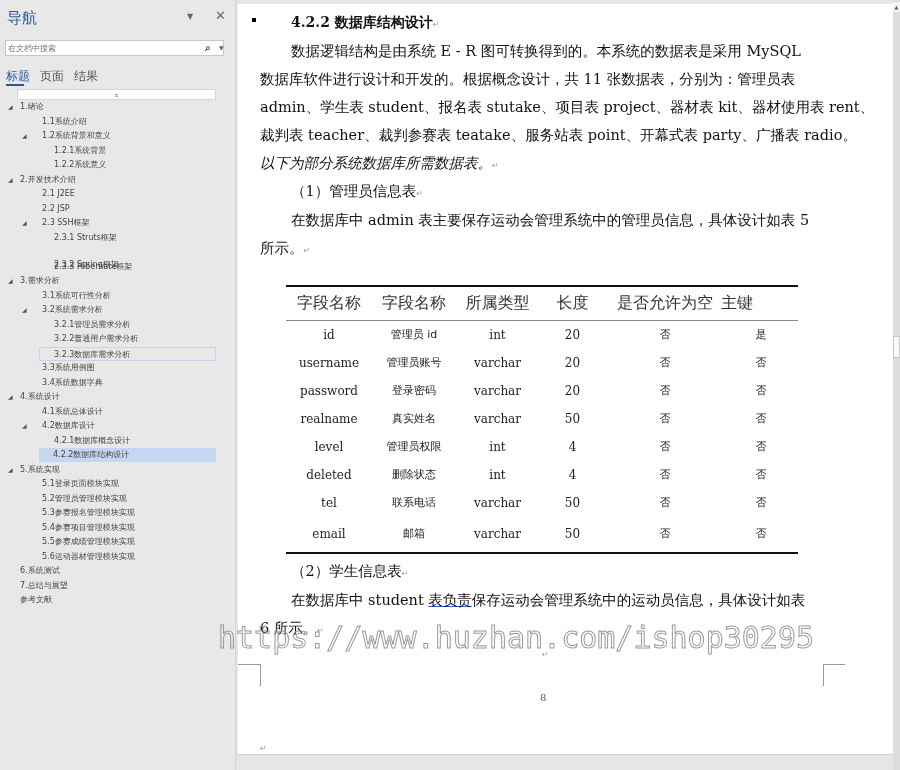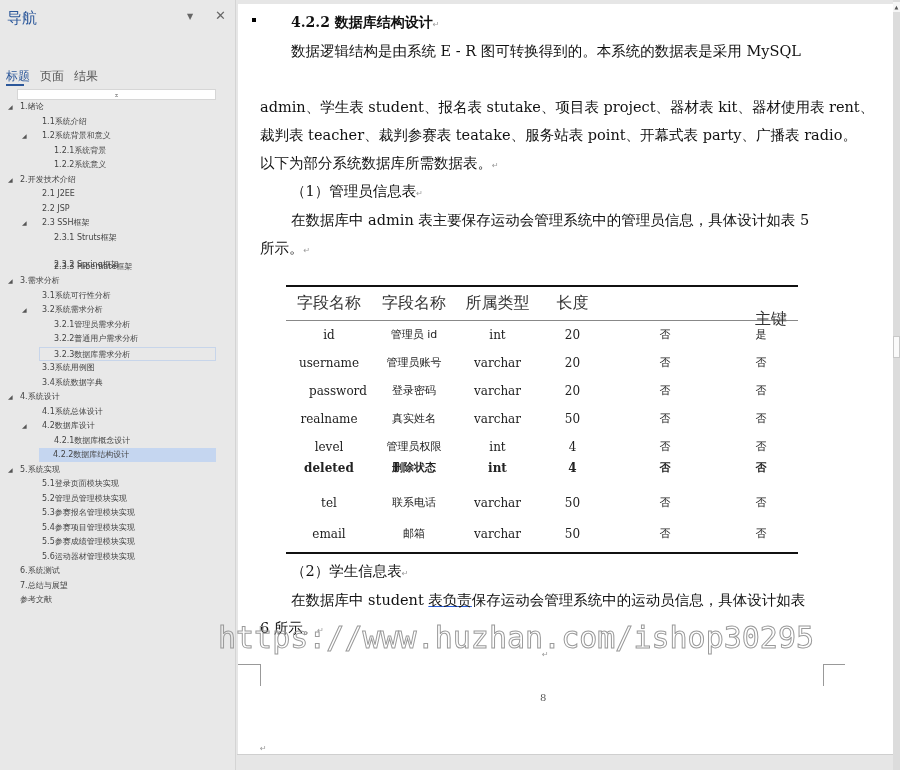--- a/index.html
+++ b/index.html
@@ -135,20 +135,25 @@
   }
 </style>
 </head>
 <body>
 
 <div id="nav">
   <div class="nav-title">导航</div>
   <div class="nav-dropdown">▼</div>
   <div class="nav-close">✕</div>
 
+  <div class="search-box">
+    <input type="text" placeholder="在文档中搜索" style="">
+    <span class="search-icon">⌕</span>
+    <span class="search-drop">▼</span>
+  </div>
 
   <div class="tabs">
     <span class="tab active" style="left:0">标题</span>
     <span class="tab" style="left:34px">页面</span>
     <span class="tab" style="left:68px">结果</span>
     <div class="tab-underline"></div>
   </div>
 
   <div class="collapse-bar">⌅</div>
 
@@ -192,23 +197,24 @@
 </div>
 
 <div id="doc-area">
   <div id="page">
     <div class="bullet"></div>
     <div class="heading">
       <span>4.2.2 数据库结构设计</span><span class="mark">↵</span>
     </div>
 
     <div class="p-text" style="left:53px; top:38px;">数据逻辑结构是由系统 E - R 图可转换得到的。本系统的数据表是采用 MySQL</div>
+    <div class="p-text" style="left:22px; top:66px;">数据库软件进行设计和开发的。根据概念设计，共 11 张数据表，分别为：管理员表</div>
     <div class="p-text" style="left:22px; top:122px;">裁判表 teacher、裁判参赛表 teatake、服务站表 point、开幕式表 party、广播表 radio。</div>
     <div class="p-text" style="left:22px; top:94px;">admin、学生表 student、报名表 stutake、项目表 project、器材表 kit、器材使用表 rent、</div>
-    <div class="p-text" style="left:22px; top:150px;">
+    <div class="p-text" style="left:22px; top:150px;font-style:italic;">
       <span>以下为部分系统数据库所需数据表。</span><span class="mark">↵</span>
     </div>
 
     <div class="p-text" style="left:53px; top:178px;">
       <span>（1）管理员信息表</span><span class="mark">↵</span>
     </div>
 
     <div class="p-text" style="left:53px; top:207px;">在数据库中 admin 表主要保存运动会管理系统中的管理员信息，具体设计如表 5</div>
     <div class="p-text" style="left:22px; top:235px;">
       <span>所示。</span><span class="mark">↵</span>
@@ -217,40 +223,41 @@
 
     <div class="tbl" id="tbl">
       <div class="rule-top"></div>
       <div class="rule-mid"></div>
       <div class="rule-bot"></div>
     <div class="row head" style="top: 4px;">
           <div class="cell" style="left: 0px; width: 86px;">字段名称</div>
           <div class="cell" style="left: 86px; width: 84px;">字段名称</div>
           <div class="cell" style="left: 170px; width: 83px;">所属类型</div>
           <div class="cell" style="left: 253px; width: 67px;">长度</div>
-          <div class="cell" style="left: 448px; width: 74px; margin-top: 16px;">主键</div>
+          <div class="cell" style="left: 320px; width: 118px;">是否允许为空</div>
+          <div class="cell" style="left: 414px; width: 74px;">主键</div>
         </div>
         <div class="row" style="top: 36px;">
           <div class="cell" style="left: 0px; width: 86px;">id</div>
           <div class="cell cjk" style="left: 86px; width: 84px;">管理员 id</div>
           <div class="cell" style="left: 170px; width: 83px;">int</div>
           <div class="cell" style="left: 253px; width: 67px;">20</div>
           <div class="cell cjk" style="left: 320px; width: 118px;">否</div>
           <div class="cell cjk" style="left: 438px; width: 74px;">是</div>
         </div>
         <div class="row" style="top: 64px;">
           <div class="cell" style="left: 0px; width: 86px;">username</div>
           <div class="cell cjk" style="left: 86px; width: 84px;">管理员账号</div>
           <div class="cell" style="left: 170px; width: 83px;">varchar</div>
           <div class="cell" style="left: 253px; width: 67px;">20</div>
           <div class="cell cjk" style="left: 320px; width: 118px;">否</div>
           <div class="cell cjk" style="left: 438px; width: 74px;">否</div>
         </div>
         <div class="row" style="top: 92px;">
-          <div class="cell" style="left: 9px; width: 86px;">password</div>
+          <div class="cell" style="left: 0px; width: 86px;">password</div>
           <div class="cell cjk" style="left: 86px; width: 84px;">登录密码</div>
           <div class="cell" style="left: 170px; width: 83px;">varchar</div>
           <div class="cell" style="left: 253px; width: 67px;">20</div>
           <div class="cell cjk" style="left: 320px; width: 118px;">否</div>
           <div class="cell cjk" style="left: 438px; width: 74px;">否</div>
         </div>
         <div class="row" style="top: 120px;">
           <div class="cell" style="left: 0px; width: 86px;">realname</div>
           <div class="cell cjk" style="left: 86px; width: 84px;">真实姓名</div>
           <div class="cell" style="left: 170px; width: 83px;">varchar</div>
@@ -259,21 +266,21 @@
           <div class="cell cjk" style="left: 438px; width: 74px;">否</div>
         </div>
         <div class="row" style="top: 148px;">
           <div class="cell" style="left: 0px; width: 86px;">level</div>
           <div class="cell cjk" style="left: 86px; width: 84px;">管理员权限</div>
           <div class="cell" style="left: 170px; width: 83px;">int</div>
           <div class="cell" style="left: 253px; width: 67px;">4</div>
           <div class="cell cjk" style="left: 320px; width: 118px;">否</div>
           <div class="cell cjk" style="left: 438px; width: 74px;">否</div>
         </div>
-        <div class="row" style="top: 169px; font-weight: bold;">
+        <div class="row" style="top: 176px;">
           <div class="cell" style="left: 0px; width: 86px;">deleted</div>
           <div class="cell cjk" style="left: 86px; width: 84px;">删除状态</div>
           <div class="cell" style="left: 170px; width: 83px;">int</div>
           <div class="cell" style="left: 253px; width: 67px;">4</div>
           <div class="cell cjk" style="left: 320px; width: 118px;">否</div>
           <div class="cell cjk" style="left: 438px; width: 74px;">否</div>
         </div>
         <div class="row" style="top: 204px;">
           <div class="cell" style="left: 0px; width: 86px;">tel</div>
           <div class="cell cjk" style="left: 86px; width: 84px;">联系电话</div>

